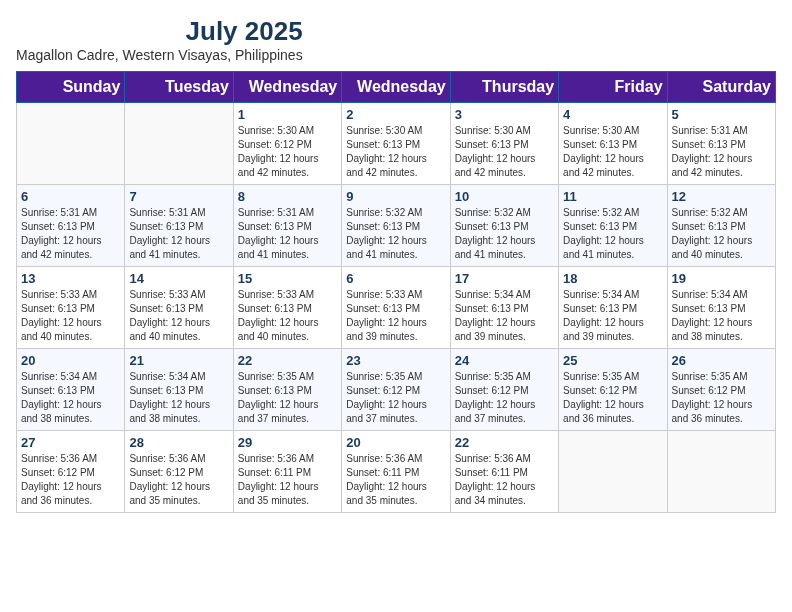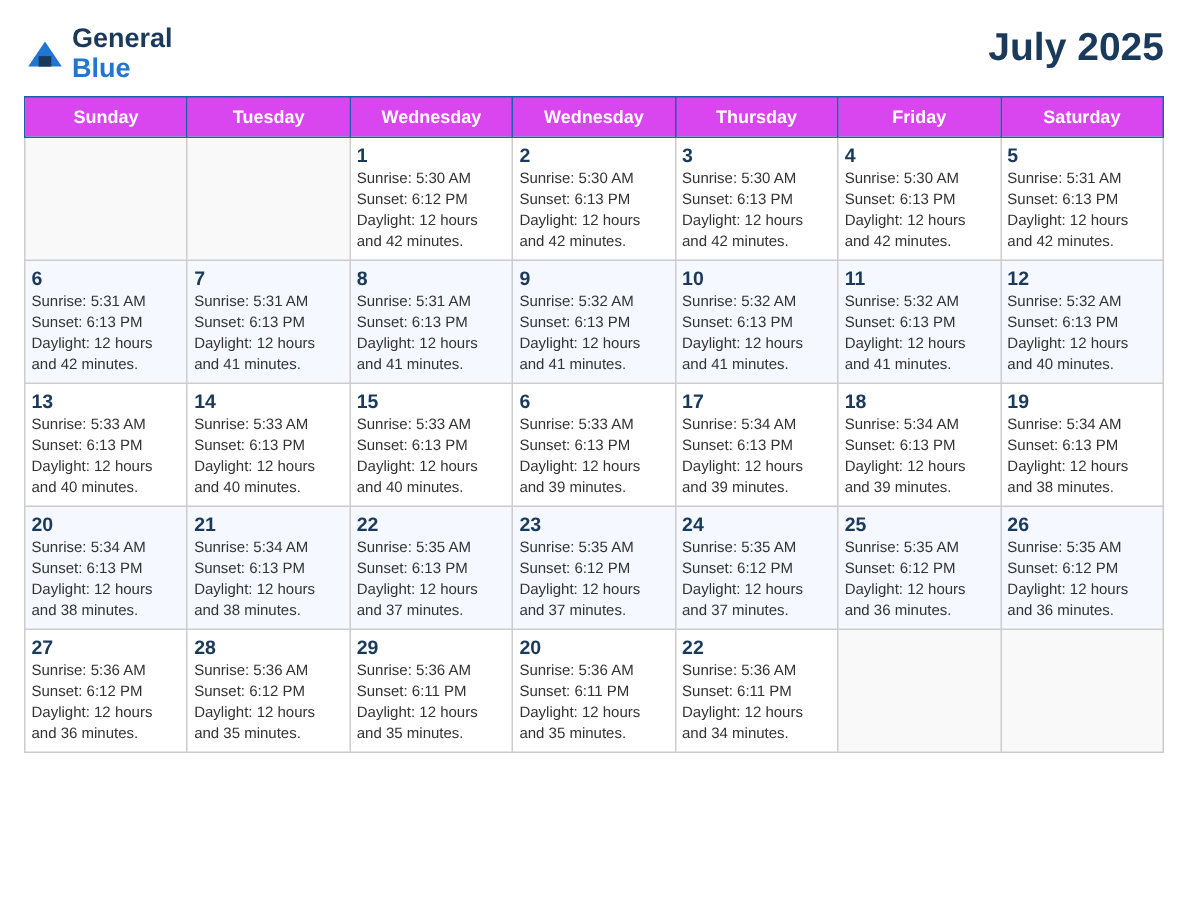--- a/index.html
+++ b/index.html
@@ -45,26 +45,26 @@
     .location {
       font-size: 14px;
       color: #333;
     }
     table {
       width: 100%;
       border-collapse: collapse;
       font-size: 11px;
     }
     thead tr th {
-      background-color: #d946ef;
+      background-color: #4c1d95;
       color: #fff;
       font-weight: bold;
-      font-size: 12px;
+      font-size: 16px;
       padding: 6px 4px;
-      text-align: center;
+      text-align: right;
       border: 1px solid #1a5faa;
     }
     tbody tr td {
       border: 1px solid #ccc;
       vertical-align: top;
       padding: 4px;
       width: 108px;
       height: 80px;
       background: #fff;
     }
@@ -84,33 +84,23 @@
       line-height: 1.4;
     }
     .empty-cell {
       background: #f9f9f9 !important;
     }
   </style>
 </head>
 <body>
 
 <div class="header">
-  <div class="logo">
-    <svg class="logo-icon" viewBox="0 0 40 40">
-      <rect width="40" height="40" fill="#fff"></rect>
-      <polygon points="20,8 36,32 4,32" fill="#2176d2"></polygon>
-      <rect x="14" y="22" width="12" height="10" fill="#1a3a5c"></rect>
-    </svg>
-    <div class="logo-text">
-      <span>General</span><br>
-      <span class="logo-blue">Blue</span>
-    </div>
-  </div>
   <div class="title-block">
     <div class="month-year">July 2025</div>
+    <div class="location">Magallon Cadre, Western Visayas, Philippines</div>
   </div>
 </div>
 
 <table>
   <thead>
     <tr id="weekday-header">
     <th>Sunday</th>
         <th>Tuesday</th>
         <th>Wednesday</th>
         <th>Wednesday</th>

